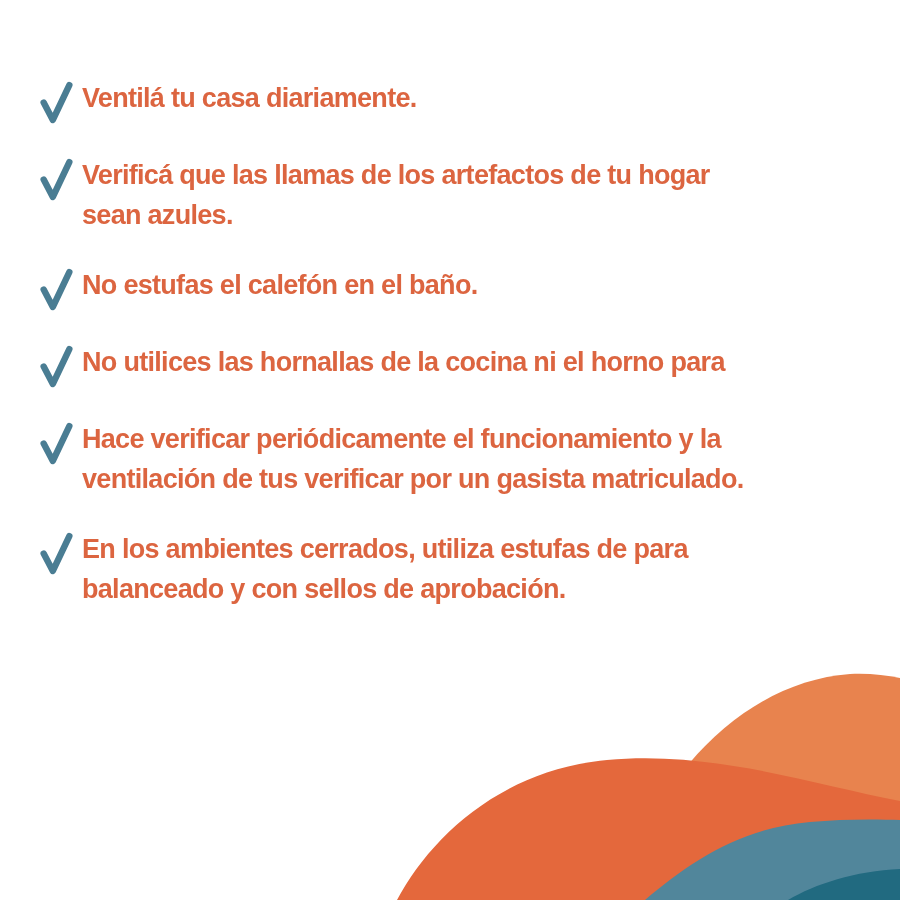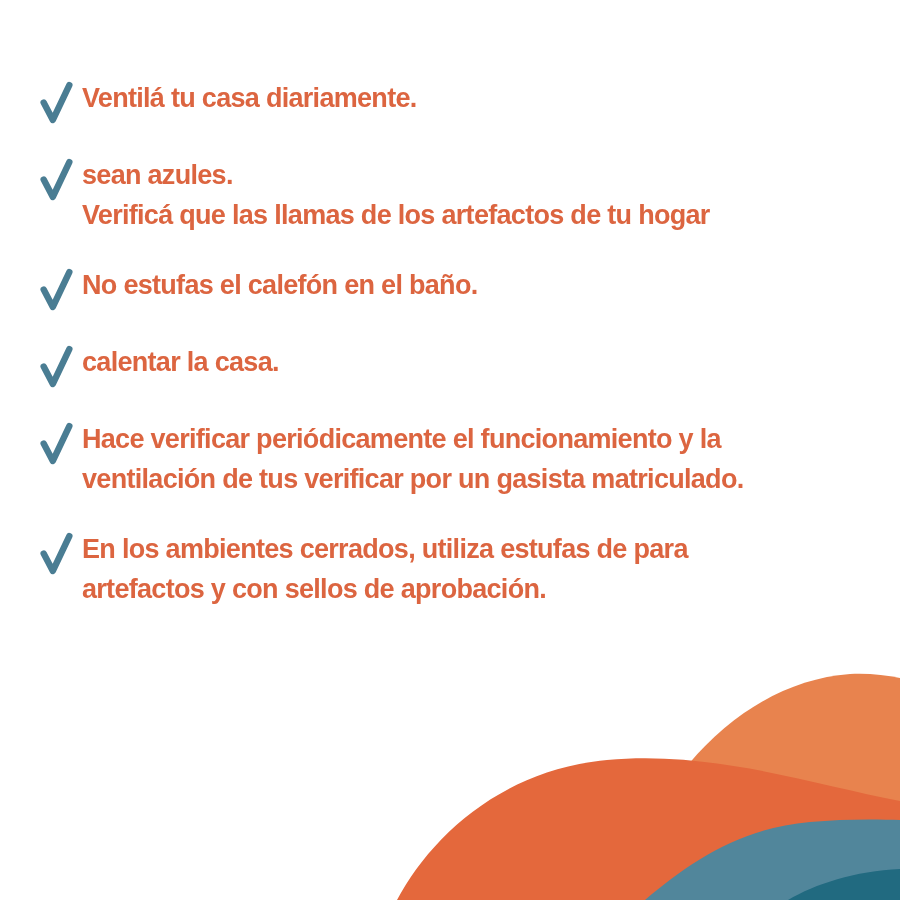--- a/index.html
+++ b/index.html
@@ -84,57 +84,57 @@
       <div class="item-text">
         <div class="line">Ventilá tu casa diariamente.</div>
       </div>
     </div>
 
     <div class="item">
       <svg class="check-icon" viewBox="0 0 36 46">
           <polyline points="4,23 14,42 32,4"></polyline>
         </svg>
       <div class="item-text">
+        <div class="line">Verificá que las llamas de los artefactos de tu hogar</div>
         <div class="line">sean azules.</div>
-        <div class="line">Verificá que las llamas de los artefactos de tu hogar</div>
       </div>
     </div>
 
     <div class="item">
       <svg class="check-icon" viewBox="0 0 36 46">
           <polyline points="4,23 14,42 32,4"></polyline>
         </svg>
       <div class="item-text">
         <div class="line">No estufas el calefón en el baño.</div>
       </div>
     </div>
 
     <div class="item">
       <svg class="check-icon" viewBox="0 0 36 46">
           <polyline points="4,23 14,42 32,4"></polyline>
         </svg>
       <div class="item-text">
-        <div class="line">calentar la casa.</div>
+        <div class="line">No utilices las hornallas de la cocina ni el horno para</div>
       </div>
     </div>
 
     <div class="item">
       <svg class="check-icon" viewBox="0 0 36 46">
           <polyline points="4,23 14,42 32,4"></polyline>
         </svg>
       <div class="item-text">
         <div class="line">Hace verificar periódicamente el funcionamiento y la</div>
         <div class="line">ventilación de tus verificar por un gasista matriculado.</div>
       </div>
     </div>
 
     <div class="item">
       <svg class="check-icon" viewBox="0 0 36 46">
           <polyline points="4,23 14,42 32,4"></polyline>
         </svg>
       <div class="item-text">
         <div class="line">En los ambientes cerrados, utiliza estufas de para</div>
-        <div class="line">artefactos y con sellos de aprobación.</div>
+        <div class="line">balanceado y con sellos de aprobación.</div>
       </div>
     </div>
 
   </div>
 </div>
 
 </body></html>

